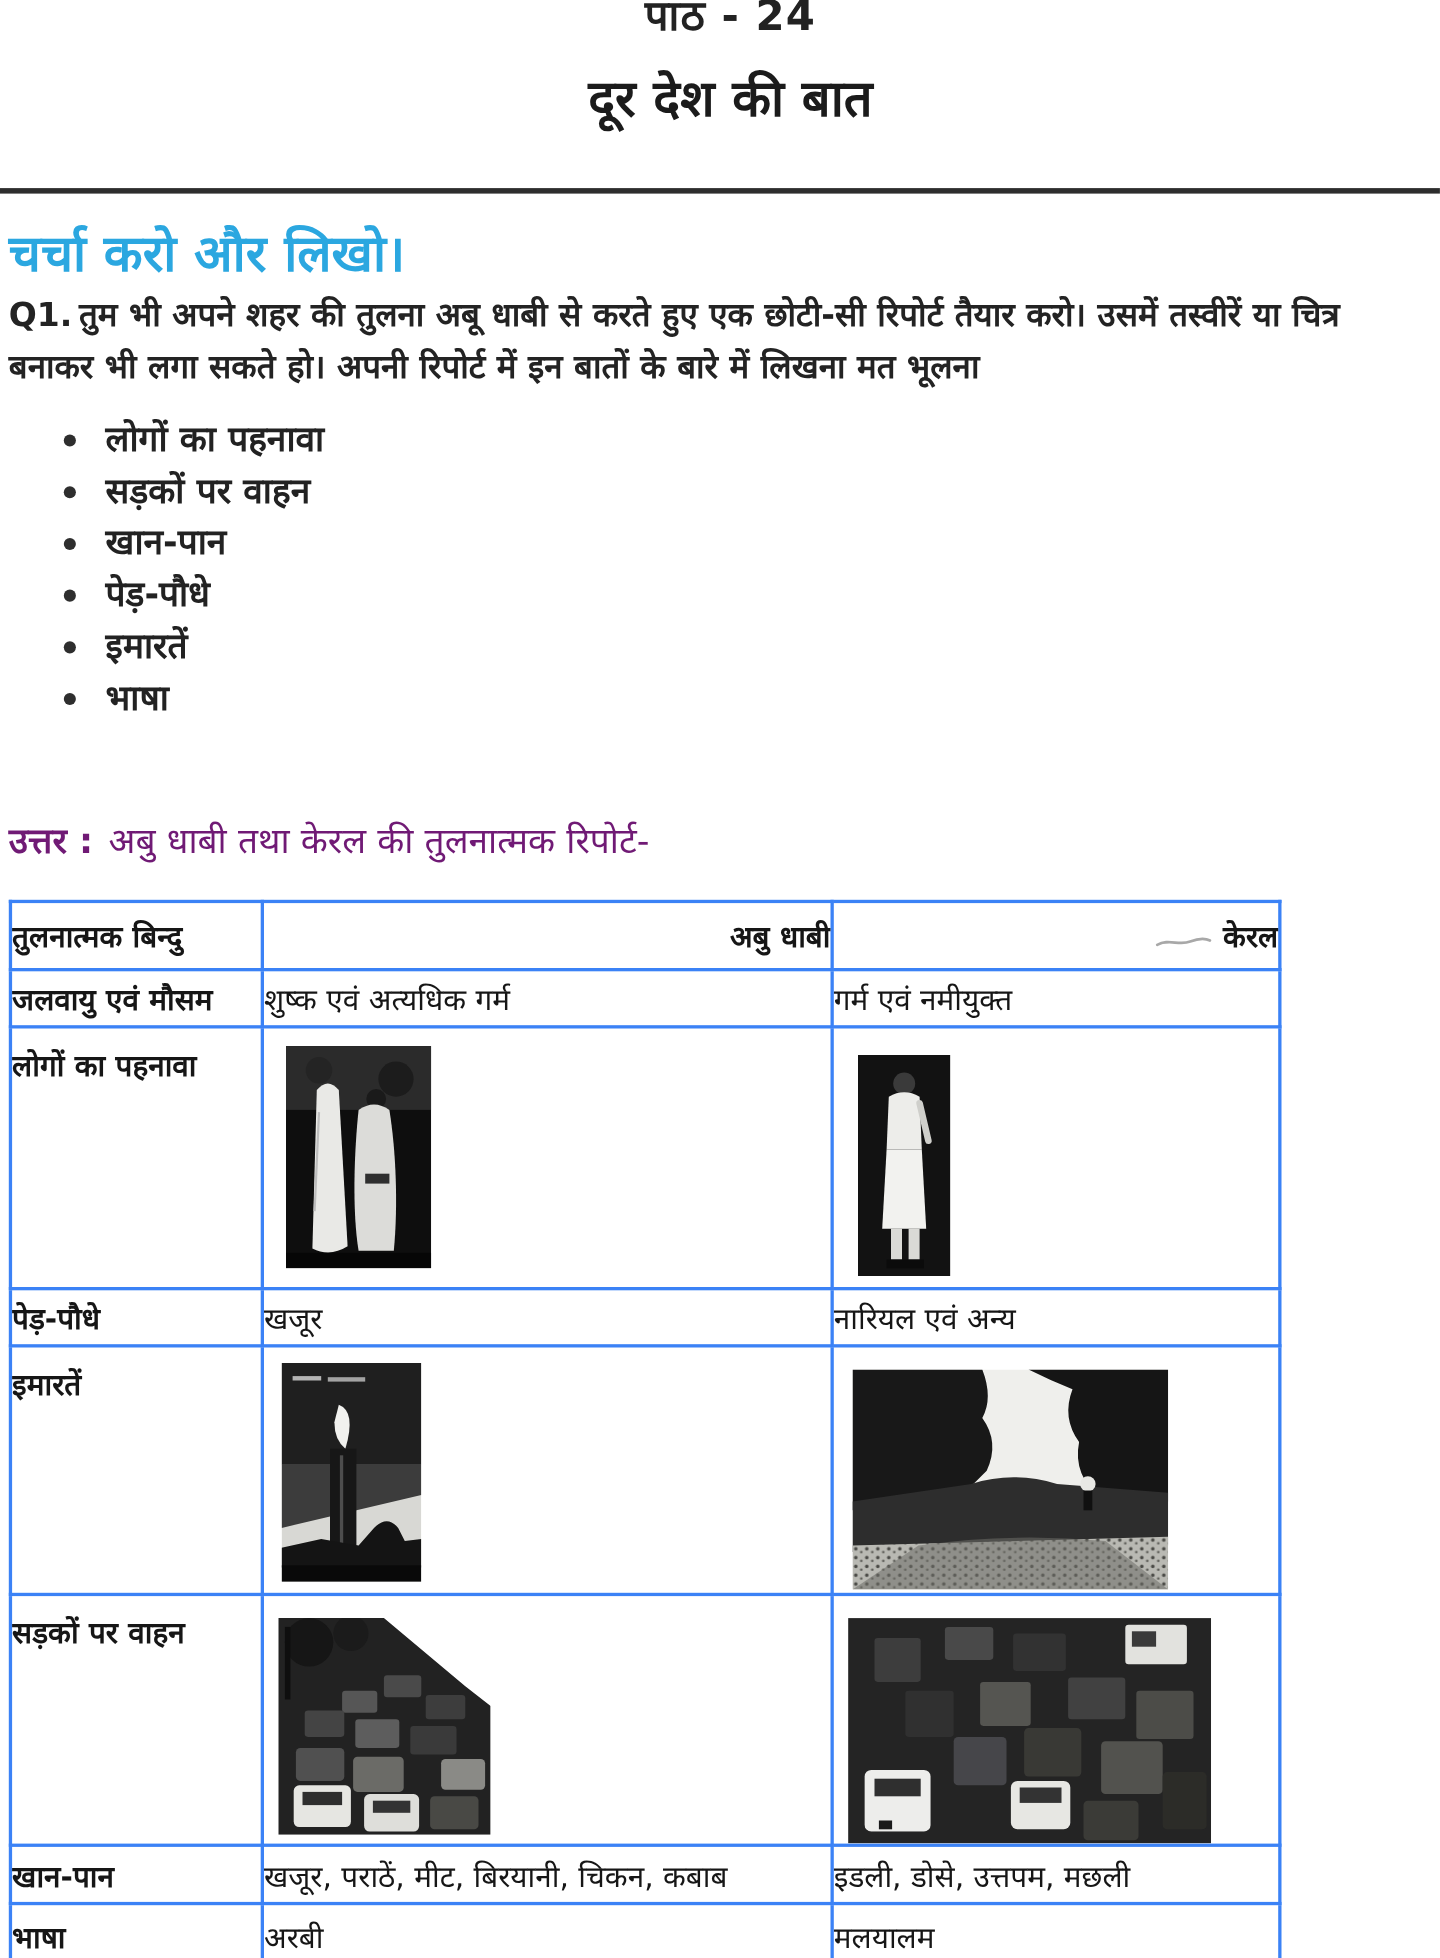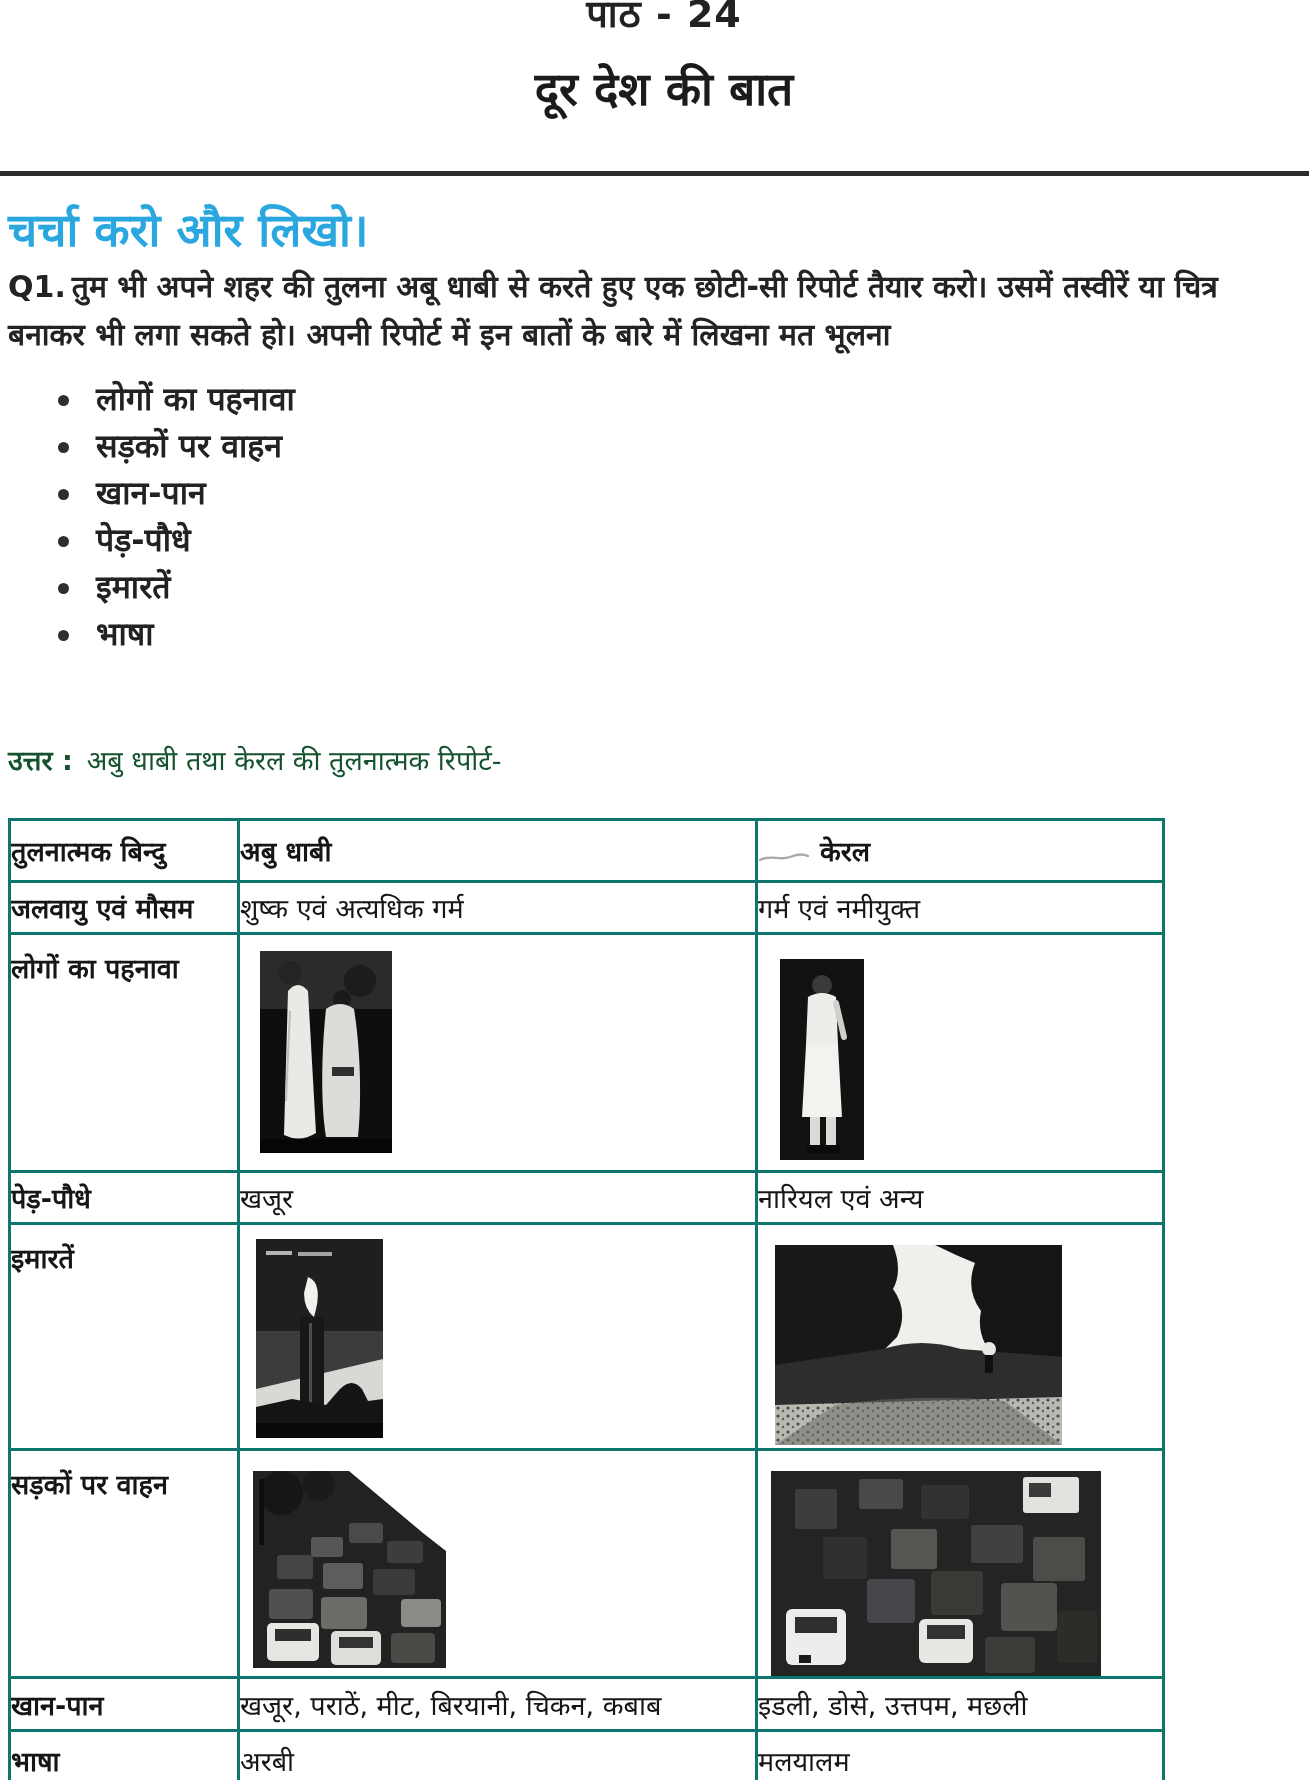--- a/index.html
+++ b/index.html
@@ -38,38 +38,38 @@
   }
   .bullet-list li {
     position:relative; padding-left:40px; font-size:32px; font-weight:bold;
     line-height:47px; color:#222;
   }
   .bullet-list li .dot {
     position:absolute; left:2px; top:19px; width:11px; height:11px;
     border-radius:50%; background:#2e2e2e;
   }
 
-  .answer { top:741px; left:8px; font-size:27px; color:#14532d; }
+  .answer { top:741px; left:8px; font-size:32px; color:#701a75; }
   .answer .ans-label { font-weight:bold; padding-right:14px; }
 
   table.cmp {
     position:absolute; top:818px; left:8px;
     border-collapse:collapse; table-layout:fixed; width:1154px;
     background:#fff;
   }
   table.cmp col.c1 { width:229px; }
   table.cmp col.c2 { width:518px; }
   table.cmp col.c3 { width:407px; }
   table.cmp th, table.cmp td {
-    border:3px solid #0f766e; padding:0; font-size:27px; color:#161616;
+    border:3px solid #3b82f6; padding:0; font-size:27px; color:#161616;
     vertical-align:middle; overflow:hidden;
   }
   table.cmp th { font-weight:bold; }
   th.h-point { text-align:left; padding-left:24px; }
-  th.h-city  { text-align:left; }
+  th.h-city  { text-align:right; }
   td.pt { font-weight:bold; padding-left:24px; }
   td.val { padding-left:20px; font-weight:normal; color:#1a1a1a; }
   tr.photo-row td { vertical-align:top; }
   tr.photo-row td.pt { padding-top:14px; }
   .ph { display:block; }
   .ph-a { margin:16px 0 0 20px; }
   .ph-b { margin:24px 0 0 22px; }
   .ph-c { margin:14px 0 0 16px; }
   .ph-d { margin:20px 0 0 17px; }
   .ph-e { margin:20px 0 0 13px; }

